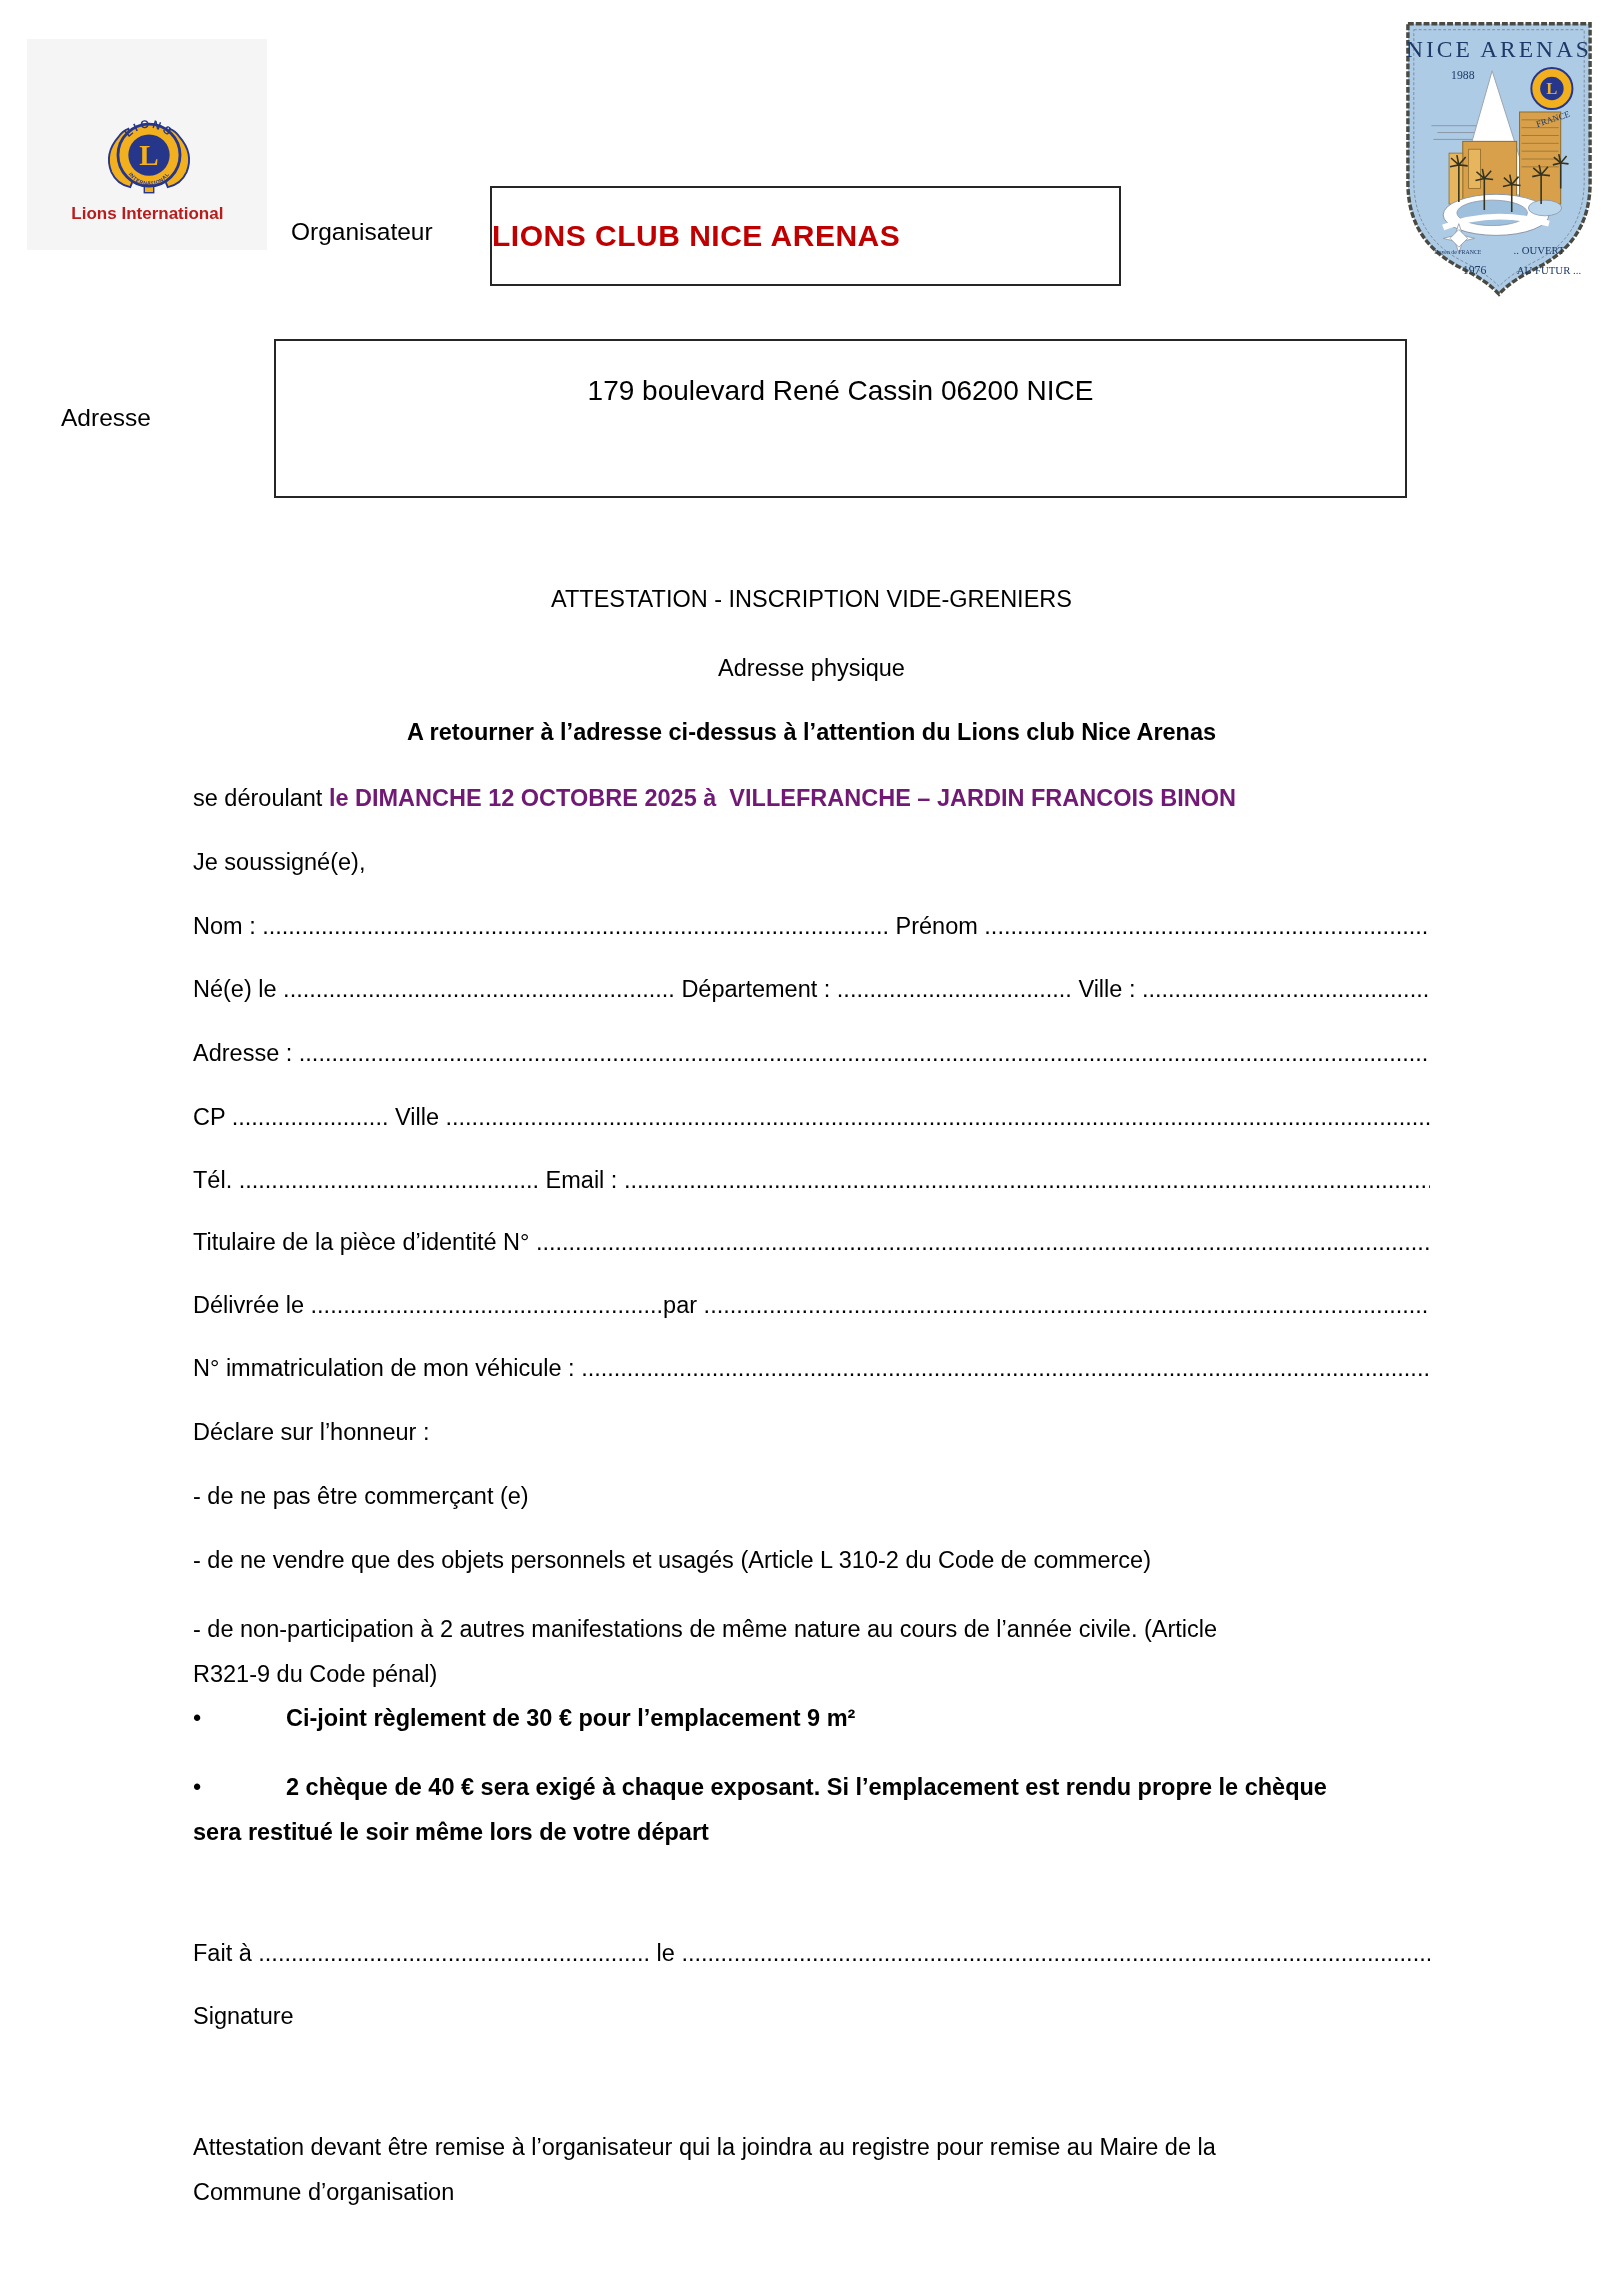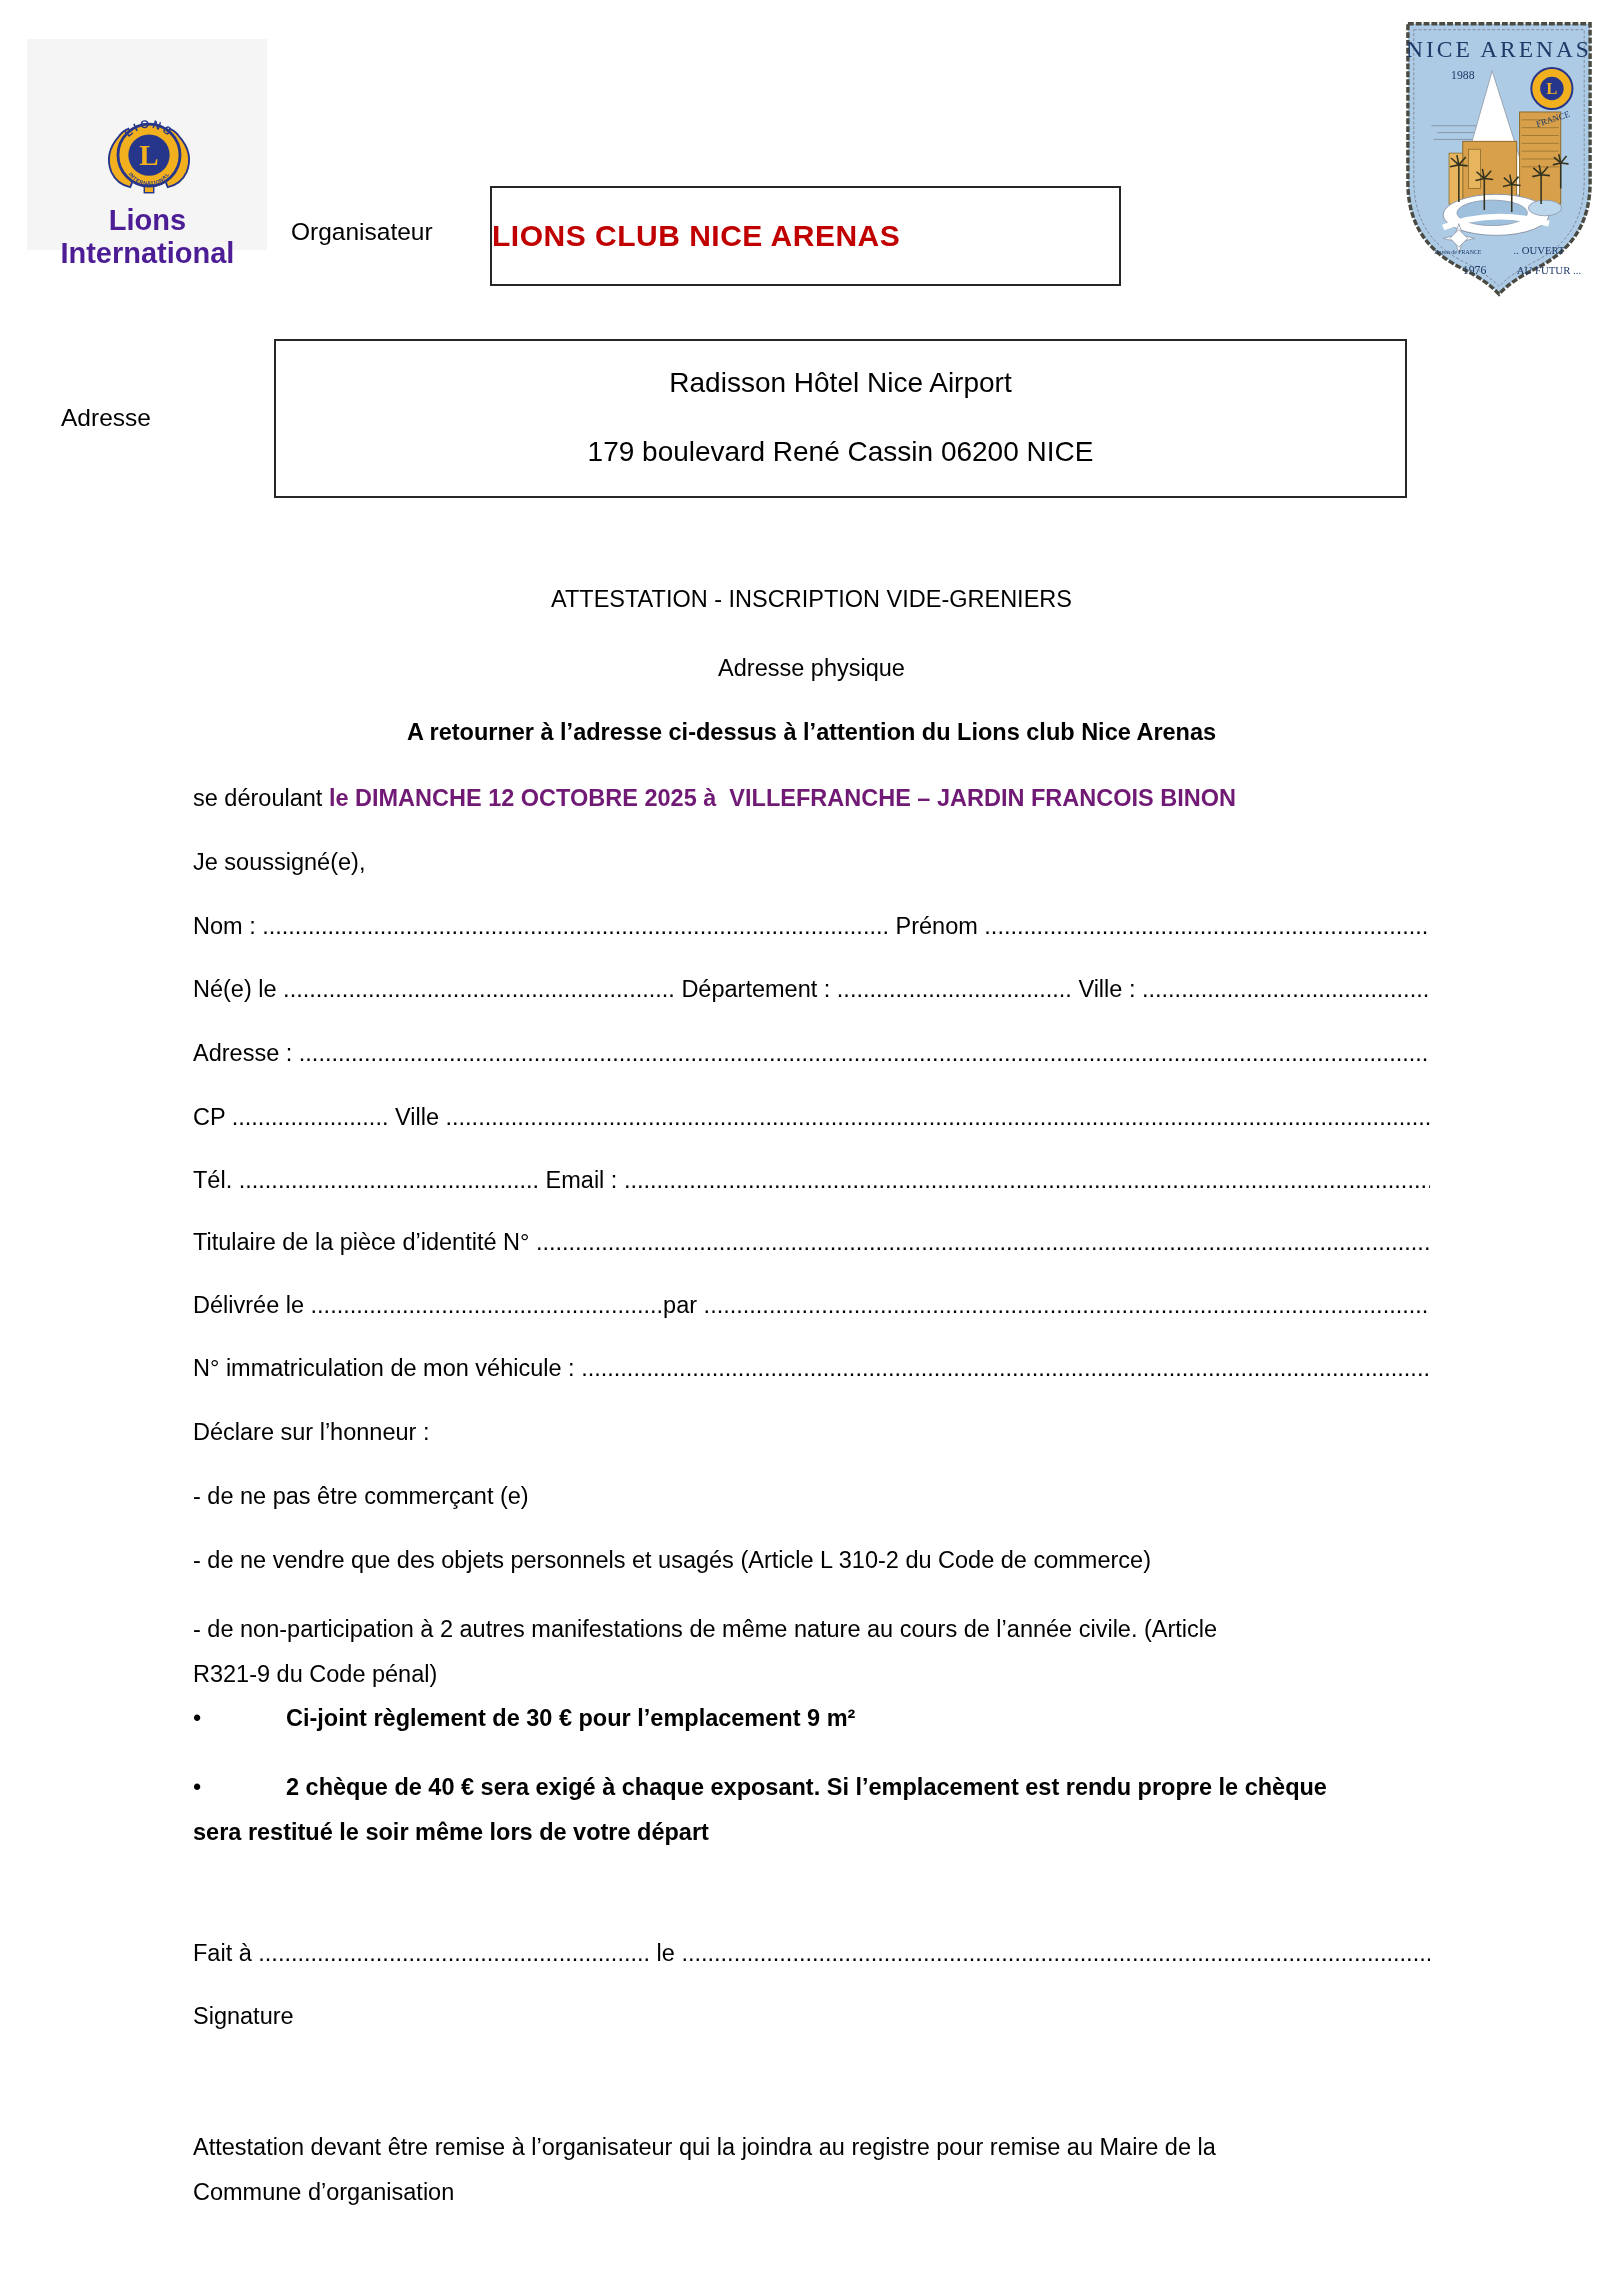--- a/index.html
+++ b/index.html
@@ -7,21 +7,21 @@
     position:relative; width:1621px; height:2293px; margin:0 auto;
     background:#ffffff; color:#000;
     font-family:"Liberation Sans","DejaVu Sans",sans-serif;
     overflow:hidden;
   }
 
   
   .logo-area { position:absolute; left:27.4px; top:39px; width:240px; height:211px; background:#f5f5f5; }
   .emblem { position:absolute; left:75px; top:69px; width:94px; height:98px; }
   .logo-caption { position:absolute; left:0; top:165px; width:240px; text-align:center;
-                  font-size:29px; font-weight:bold; color:#4c1d95; }
+                  font-size:17px; font-weight:bold; color:#b91c1c; }
   .org-label { position:absolute; left:291px; top:218px; font-size:24.5px; }
   .club-box { position:absolute; left:490px; top:186px; width:627px; height:96px;
               border:2.9px solid #262626; display:flex; align-items:center; justify-content:flex-start; }
   .club-name { font-size:30px; font-weight:bold; color:#c00000; letter-spacing:0.5px; }
   .pennant { position:absolute; left:1402px; top:15.7px; width:194px; height:286px; }
   .adr-label { position:absolute; left:61px; top:404px; font-size:24.5px; }
   .addr-box { position:absolute; left:274px; top:339px; width:1133px; height:159px;
               border:2.9px solid #262626; box-sizing:border-box; text-align:center; font-size:28px; }
   .addr-box .a1 { margin-top:21.6px; line-height:39px; }
   .addr-box .a2 { margin-top:30px; line-height:39px; }
@@ -111,21 +111,20 @@
     <text x="99" y="42" text-anchor="middle" font-family="Liberation Serif,serif" font-size="24" letter-spacing="3" fill="#1C3968">NICE ARENAS</text>
     <text x="62" y="64" text-anchor="middle" font-family="Liberation Serif,serif" font-size="12" fill="#1C3968">1988</text>
     <text x="57" y="243" text-anchor="middle" font-family="Liberation Serif,serif" font-size="6" fill="#1C3968">Doyen de FRANCE</text>
     <text x="140" y="243" text-anchor="middle" font-family="Liberation Serif,serif" font-size="11" fill="#1C3968">.. OUVERT</text>
     <text x="150" y="263" text-anchor="middle" font-family="Liberation Serif,serif" font-size="11" fill="#1C3968">AU FUTUR ...</text>
     <text x="74" y="263" text-anchor="middle" font-family="Liberation Serif,serif" font-size="12" fill="#1C3968">1976</text>
   </svg>
 
   <div class="adr-label">Adresse</div>
   <div class="addr-box">
-    <div class="a1">Radisson Hôtel Nice Airport</div>
     <div class="a2">179 boulevard René Cassin 06200 NICE</div>
   </div>
 
   <div class="line center" style="top:583px">ATTESTATION - INSCRIPTION VIDE-GRENIERS</div>
   <div class="line center" style="top:652px">Adresse physique</div>
   <div class="line center b" style="top:716px">A retourner à l’adresse ci-dessus à l’attention du Lions club Nice Arenas</div>
 
   <div class="line" style="top:782px">
     <span>se déroulant </span><span class="red b">le DIMANCHE 12 OCTOBRE 2025 à &nbsp;VILLEFRANCHE – JARDIN FRANCOIS BINON</span>
   </div>

